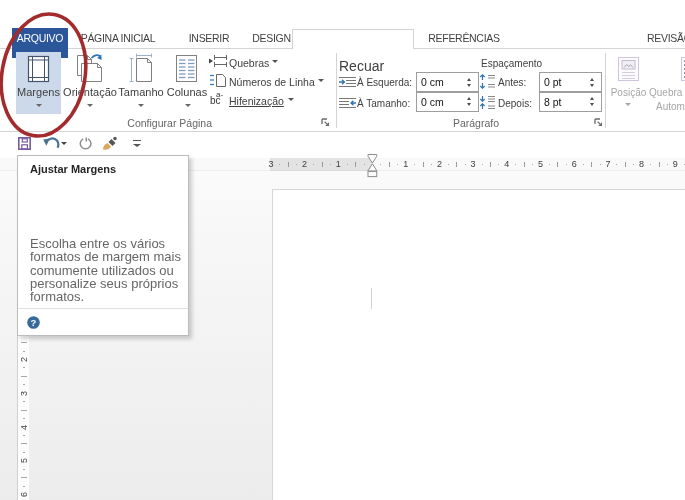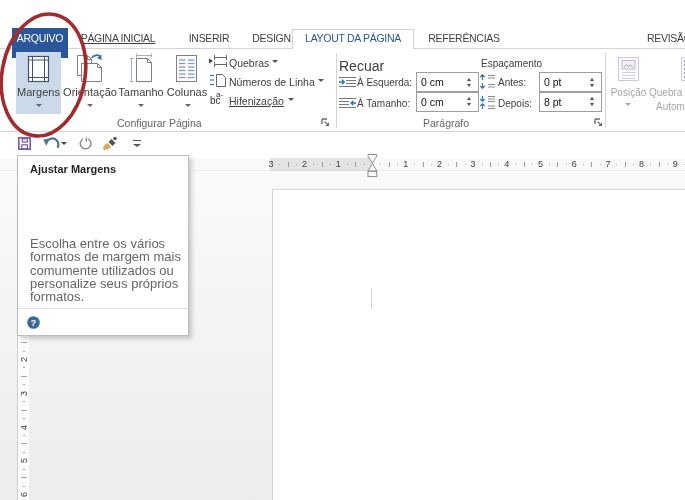--- a/index.html
+++ b/index.html
@@ -2,21 +2,21 @@
 <html><head><meta charset="utf-8">
 <style>
 *{margin:0;padding:0;box-sizing:border-box;}
 html,body{width:685px;height:500px;overflow:hidden;background:#fff;}
 body{font-family:"Liberation Sans",sans-serif;-webkit-font-smoothing:antialiased;}
 #root{position:relative;width:685px;height:500px;overflow:hidden;}
 .a{position:absolute;}
 .tab{position:absolute;top:28px;height:30px;line-height:21px;font-size:10.5px;letter-spacing:-0.3px;color:#424242;text-align:center;white-space:nowrap;}
 .lbl{position:absolute;font-size:11px;color:#404040;white-space:nowrap;}
 .caret{position:absolute;width:0;height:0;border-left:3px solid transparent;border-right:3px solid transparent;border-top:3.6px solid #666;}
-.grplbl{position:absolute;top:117px;height:12px;font-size:10.5px;color:#666;white-space:nowrap;text-align:left;}
+.grplbl{position:absolute;top:117px;height:12px;font-size:10.5px;color:#666;white-space:nowrap;text-align:right;}
 .spin{position:absolute;width:63px;height:20px;border:1px solid #9e9e9e;background:#fff;font-size:10.5px;color:#111;line-height:19px;padding-left:4px;}
 .spinbtn{position:absolute;right:4px;top:0;width:7px;height:100%;}
 .upar{position:absolute;left:0;top:4.5px;width:0;height:0;border-left:2.8px solid transparent;border-right:2.8px solid transparent;border-bottom:3.2px solid #4d4d4d;}
 .dnar{position:absolute;left:0;bottom:4.5px;width:0;height:0;border-left:2.8px solid transparent;border-right:2.8px solid transparent;border-top:3.2px solid #4d4d4d;}
 .tick{position:absolute;background:#888;}
 .rnum{position:absolute;font-size:9px;color:#404040;width:10px;text-align:center;line-height:9px;}
 .vnum{position:absolute;font-size:9px;color:#404040;transform:rotate(-90deg);line-height:9px;width:10px;text-align:center;}
 </style></head>
 <body>
 <div id="root">
@@ -113,24 +113,23 @@
   <path d="M4 1.5 h8.75 v1.8 L8.4 10 L4 3.3 z" fill="#fcfcfc" stroke="#8c8c8c" stroke-width="1"></path>
   <path d="M8.4 10.8 L12.75 17.6 v0.4 H4 v-0.4 z" fill="#fcfcfc" stroke="#8c8c8c" stroke-width="1"></path>
   <rect x="4" y="18.4" width="8.75" height="5.2" fill="#fcfcfc" stroke="#8c8c8c" stroke-width="1"></rect>
 </svg>
 
 <div class="a" style="left:0;top:0;width:685px;height:132px;background:#fff;border-bottom:1px solid #d4d4d4;"></div>
 
 <div class="a" style="left:0;top:48px;width:685px;height:1px;background:#d4d4d4;"></div>
 <div class="a" style="left:292px;top:29px;width:122px;height:20px;background:#fff;border:1px solid #d4d4d4;border-bottom:none;"></div>
 <div class="tab" style="left:12px;width:56px;background:#2b579a;color:#fff;">ARQUIVO</div>
-<div class="tab" style="left:78px;width:80px;text-decoration:underline;">PÁGINA INICIAL</div>
+<div class="tab" style="left:78px;width:80px;">PÁGINA INICIAL</div>
 <div class="tab" style="left:187px;width:44px;">INSERIR</div>
 <div class="tab" style="left:251px;width:41px;">DESIGN</div>
-<div class="tab" style="left:292px;width:122px;color:#2b579a;">LAYOUT DA PÁGINA</div>
 <div class="tab" style="left:428px;width:72px;">REFERÊNCIAS</div>
 <div class="tab" style="left:647px;width:60px;text-align:left;">REVISÃO</div>
 
 <div class="a" style="left:16px;top:52px;width:45px;height:62px;background:#ccd9ea;"></div>
 <svg class="a" style="left:27px;top:55px;" width="23" height="28" viewBox="0 0 23 28">
   <rect x="1.5" y="1.5" width="20" height="25" fill="#fff" stroke="#44546a" stroke-width="1.2"></rect>
   <line x1="5.5" y1="1.5" x2="5.5" y2="26.5" stroke="#44546a" stroke-width="1"></line>
   <line x1="17.5" y1="1.5" x2="17.5" y2="26.5" stroke="#44546a" stroke-width="1"></line>
   <line x1="1.5" y1="5" x2="21.5" y2="5" stroke="#44546a" stroke-width="1"></line>
   <line x1="1.5" y1="22.5" x2="21.5" y2="22.5" stroke="#44546a" stroke-width="1"></line>

